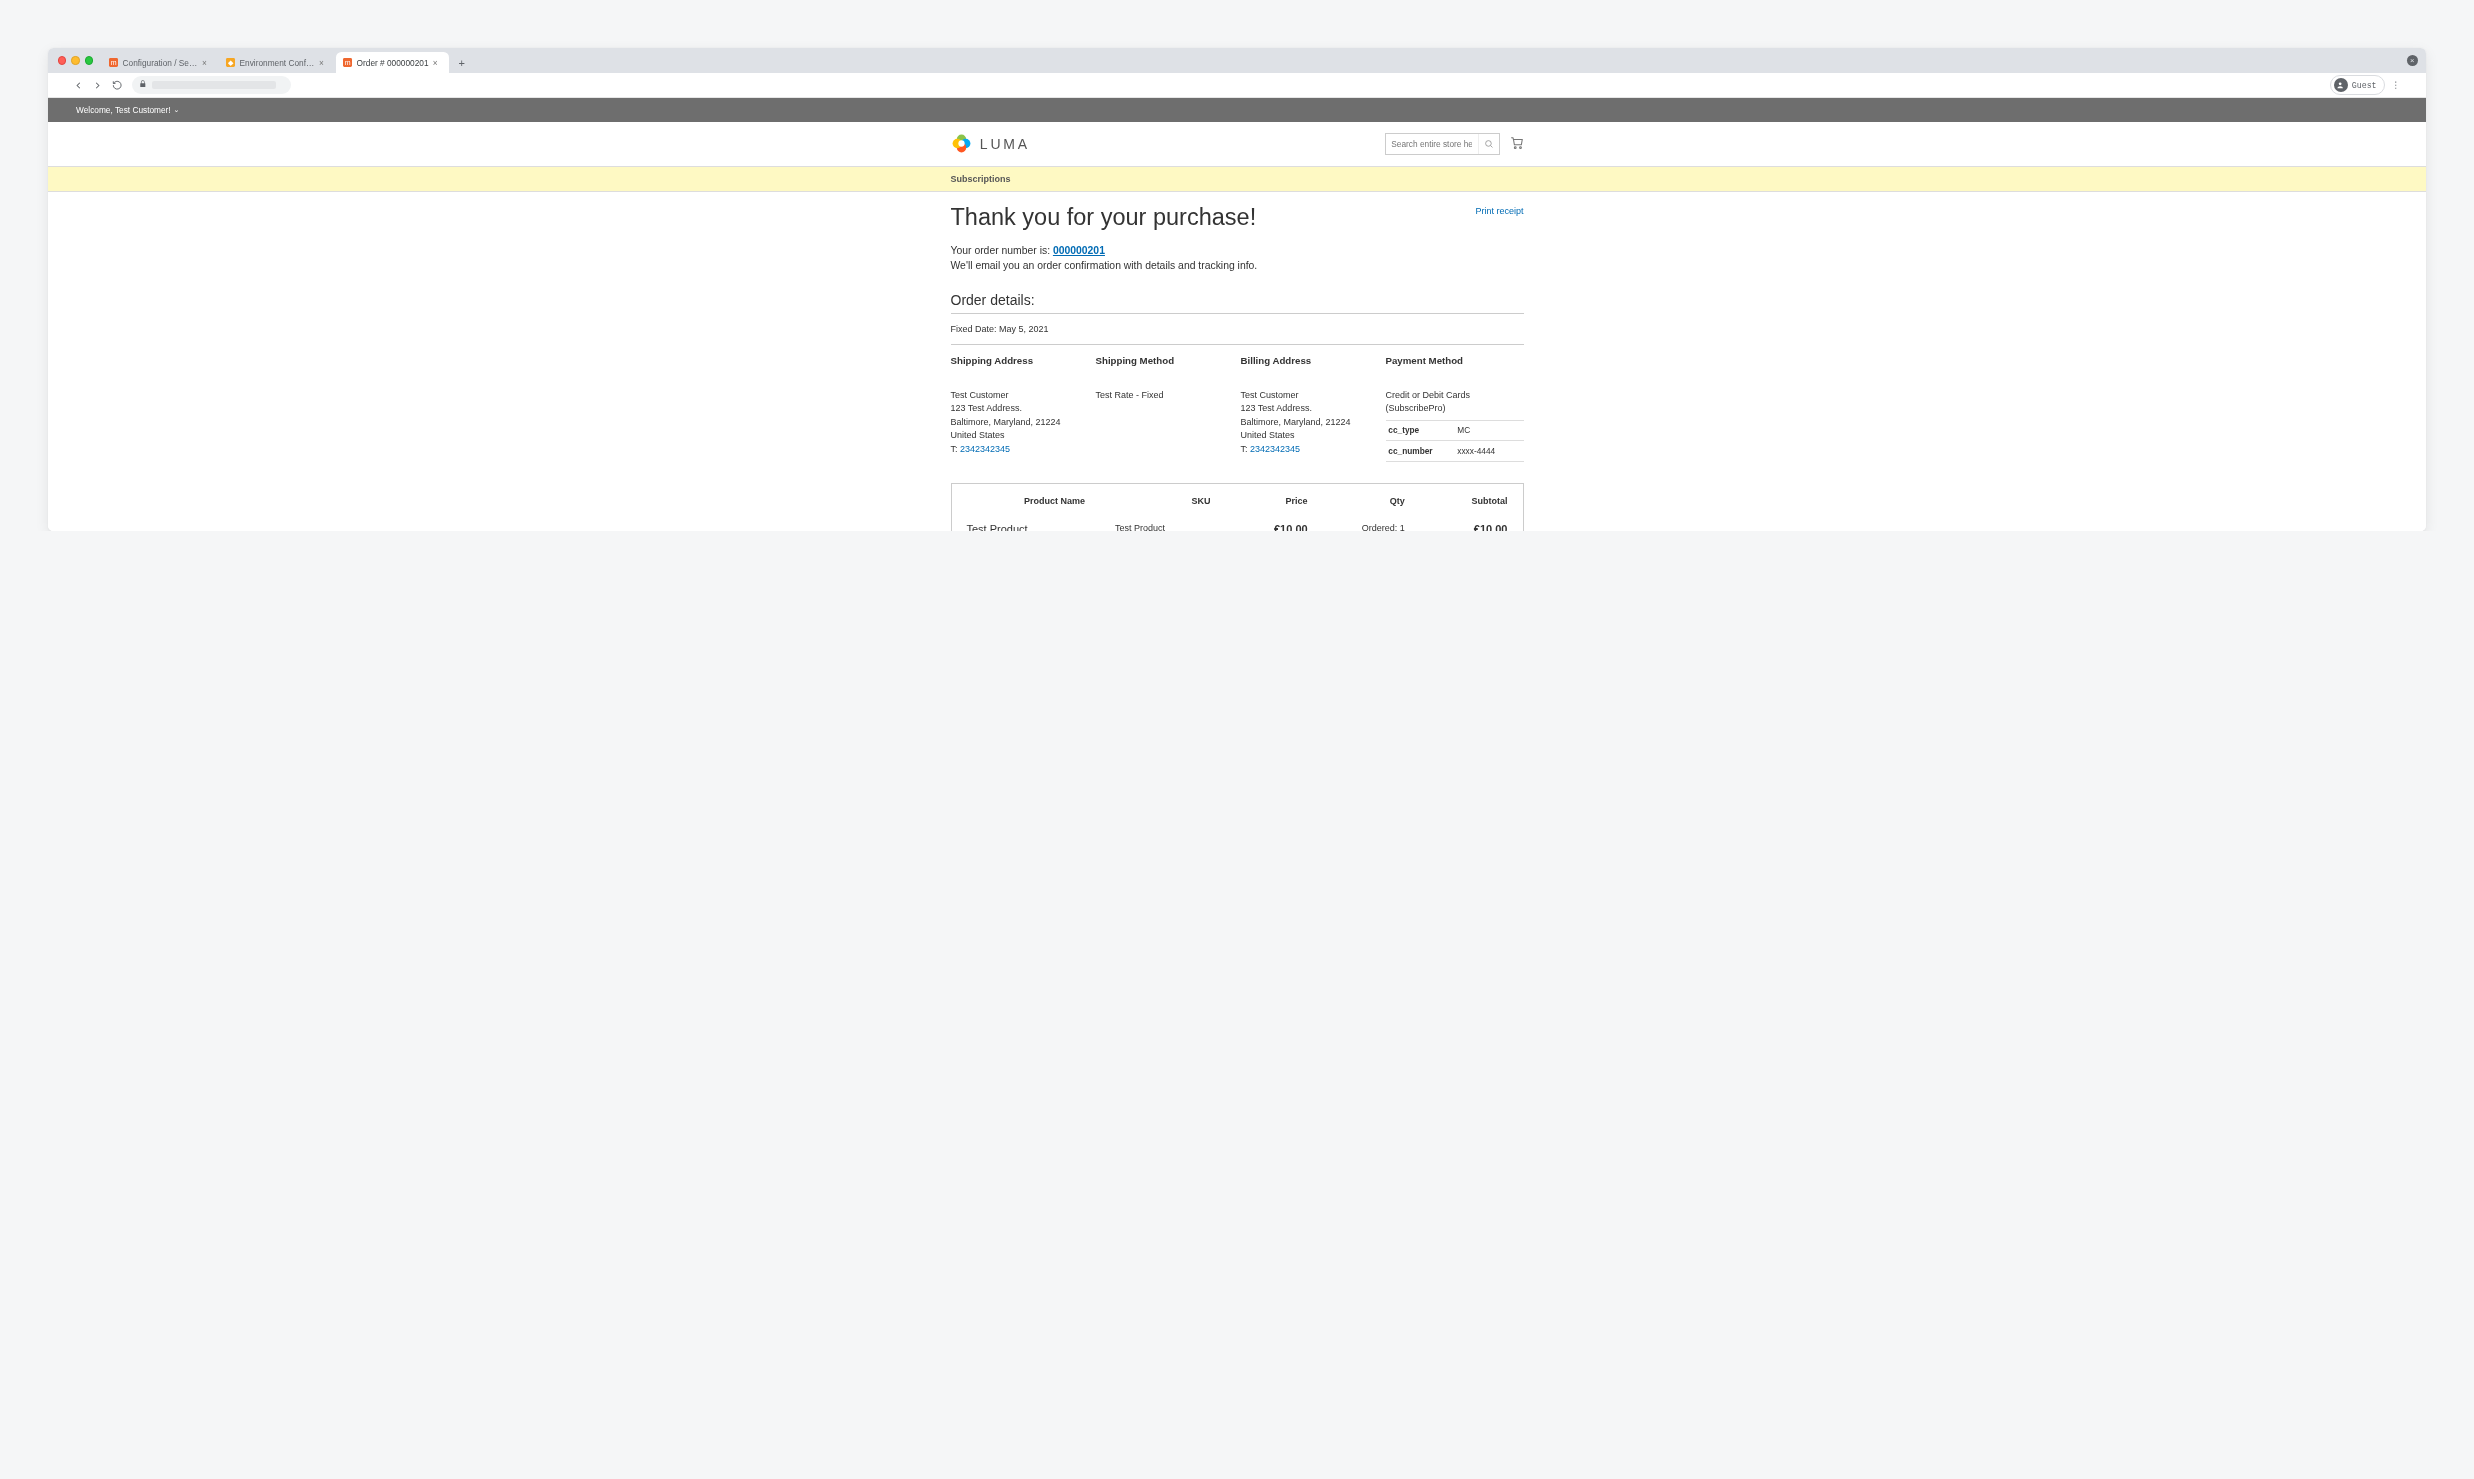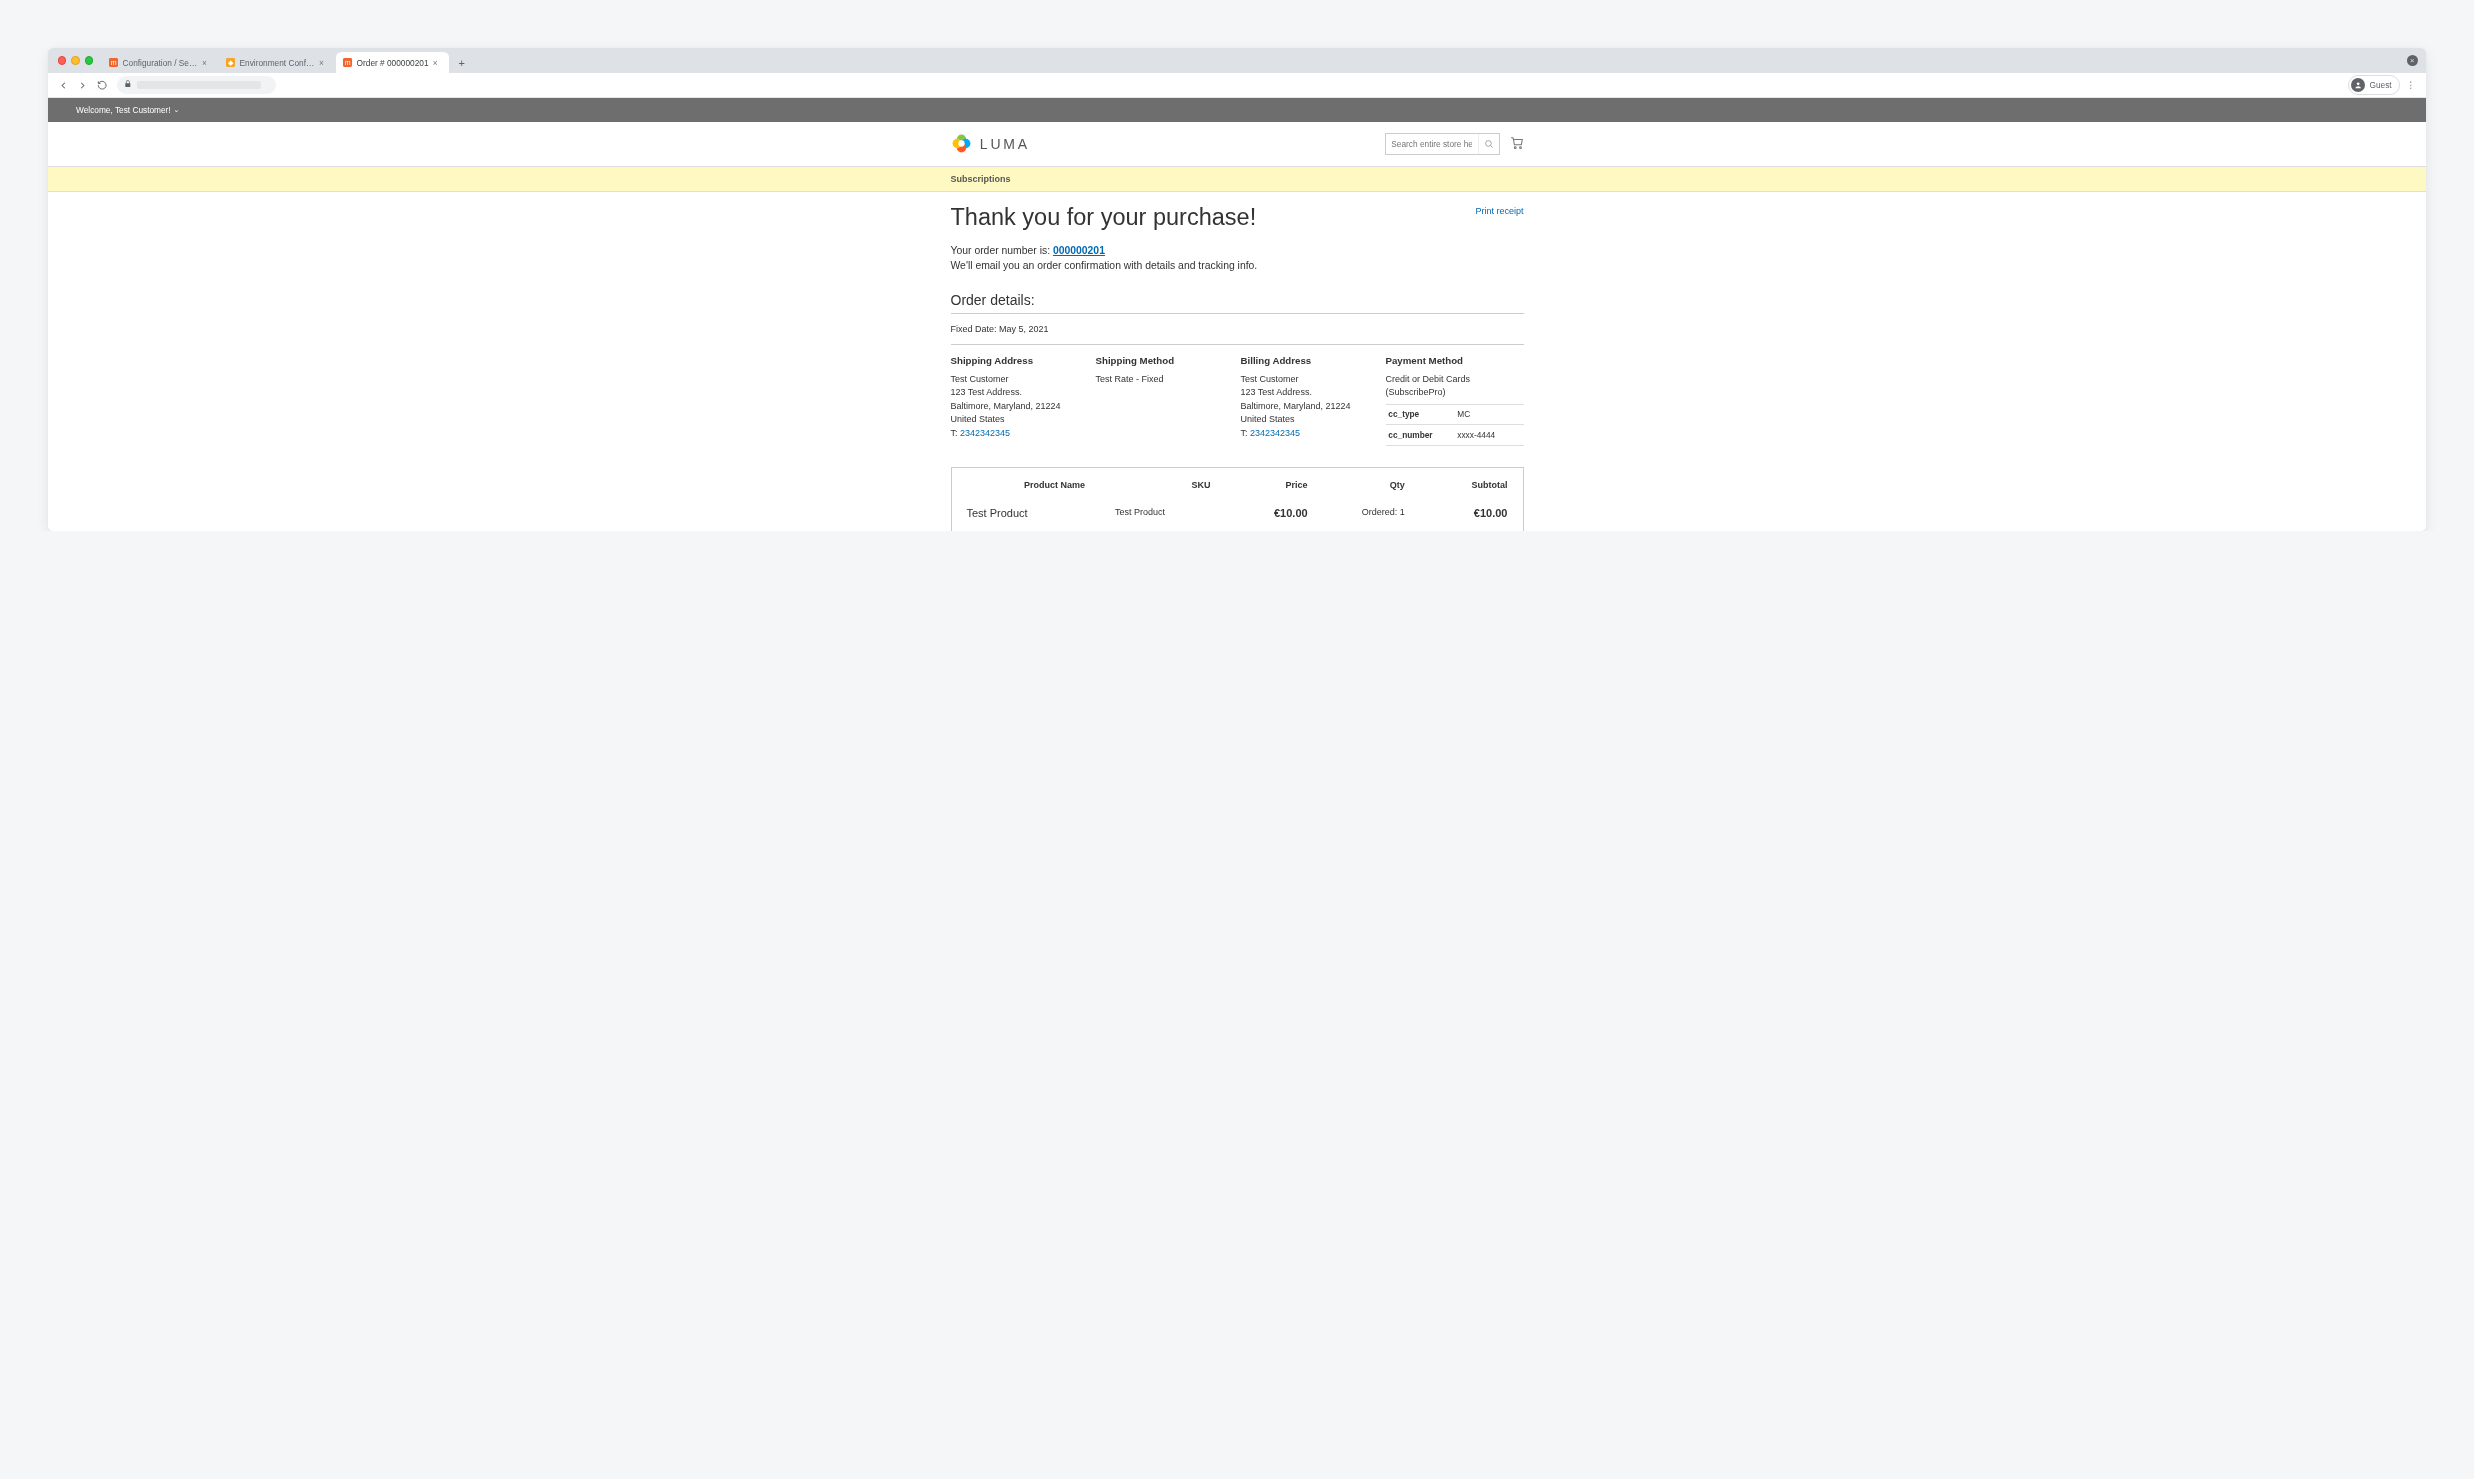--- a/index.html
+++ b/index.html
@@ -15,21 +15,21 @@
   .tl.green { background:#28c840; border:0.7px solid #1ca932; }
   .tabs { display:flex; align-items:flex-end; height:100%; margin-left:2.8px; }
   .tab { height:21px; display:flex; align-items:center; gap:4.1px; padding:0 7px; font-size:8.3px; color:#5f6368; border-top-left-radius:5.5px; border-top-right-radius:5.5px; max-width:117px; min-width:104px; cursor:pointer; }
   .tab.active { background:#fff; color:#3c4043; }
   .tab .favicon { width:9.7px; height:9.7px; border-radius:1.4px; display:inline-flex; align-items:center; justify-content:center; font-size:7px; }
   .tab .title { white-space:nowrap; overflow:hidden; text-overflow:ellipsis; flex:1; }
   .tab .close { width:9.7px; color:#777; }
   .new-tab { width:19.3px; height:19.3px; display:flex; align-items:center; justify-content:center; color:#5f6368; cursor:pointer; margin-left:2.8px; font-size:11px; }
   .tab-strip .dismiss { position:absolute; right:8.3px; top:7px; width:11px; height:11px; background:#5f6368; color:#dee1e6; border-radius:50%; display:flex; align-items:center; justify-content:center; font-size:7.6px; cursor:pointer; }
   
-  .toolbar { height:25px; background:#fff; border-bottom:0.7px solid #e6e6e6; display:flex; align-items:center; padding:0 7px; gap:2.8px; }
+  .toolbar { height:25px; background:#fff; border-bottom:0.7px solid #e6e6e6; display:flex; align-items:center; padding:0 22px; gap:2.8px;font-family:Liberation Mono, monospace; }
   .nav-btn { width:16.6px; height:16.6px; display:flex; align-items:center; justify-content:center; color:#5f6368; cursor:pointer; }
   .omnibox { flex:0 0 auto; margin-left:4.1px; height:18px; background:#f1f3f4; border-radius:14px; display:flex; align-items:center; padding:0 7px; min-width:159px; gap:5.5px; color:#5f6368; }
   .omnibox .lock { font-size:8.3px; }
   .omnibox .url-blur { width:124px; height:8.3px; background:#e3e5e7; border-radius:2.1px; filter: blur(0.7px); }
   .toolbar-spacer { flex:1; }
   .guest-chip { display:flex; align-items:center; gap:4.1px; background:#fff; border:0.7px solid #dadce0; border-radius:11px; padding:2.1px 7px 2.1px 2.8px; color:#5f6368; font-size:8.3px; cursor:pointer; }
   .avatar-icon { width:14px; height:14px; border-radius:50%; background:#5f6368; color:#fff; display:flex; align-items:center; justify-content:center; font-size:8.3px; }
   .kebab { width:16.6px; height:16.6px; display:flex; align-items:center; justify-content:center; color:#5f6368; cursor:pointer; }
   
   .viewport { flex:1; overflow:auto; background:#fff; }
@@ -55,21 +55,21 @@
   .page-main { padding: 12.4px 0 41px 0; }
   .title-row { display:flex; align-items:flex-start; justify-content:space-between; margin-bottom:14px; }
   h1.page-title { font-size:23.5px; font-weight:300; color:#333; }
   .print-link { color:#006bb4; font-size:9px; cursor:pointer; margin-top:2px; }
   .order-number-line { font-size:10.4px; color:#333; margin-bottom:4.1px; }
   .order-number-line .num { color:#006bb4; font-weight:700; }
   .email-note { font-size:10.4px; color:#333; margin-bottom:21px; }
   h2.section-title { font-size:14px; font-weight:300; color:#333; padding-bottom:5.5px; border-bottom:0.7px solid #ccc; margin-bottom:9.7px; }
   .order-date { font-size:9px; color:#333; padding-bottom:9.7px; border-bottom:0.7px solid #ccc; margin-bottom:9.7px; }
   .info-grid { display:grid; grid-template-columns:repeat(4, 1fr); gap:7px; font-size:9px; margin-bottom:21px; }
-  .info-col h3 { font-size:9.7px; font-weight:700; margin-bottom:7px; color:#333; }
+  .info-col h3 { font-size:9.7px; font-weight:700; margin-bottom:23px; color:#333; }
   .info-col div { line-height:1.5; color:#333; }
   .tel-link { color:#006bb4; text-decoration:none; }
   .pm-table { width:100%; border-collapse:collapse; font-size:8.3px; margin-top:4.1px; }
   .pm-table th, .pm-table td { text-align:left; padding:4.8px 2.8px; border-bottom:0.7px solid #ddd; }
   .pm-table tr:first-child th, .pm-table tr:first-child td { border-top:0.7px solid #ddd; }
   .pm-table th { font-weight:700; width:50%; }
   .items-box { border:0.7px solid #ccc; }
   .items-table { width:100%; border-collapse:collapse; font-size:9px; }
   .items-table thead th { text-align:right; font-weight:700; padding:12.4px 15px 9.7px 15px; color:#333; }
   .items-table thead th.r { text-align:right; }

